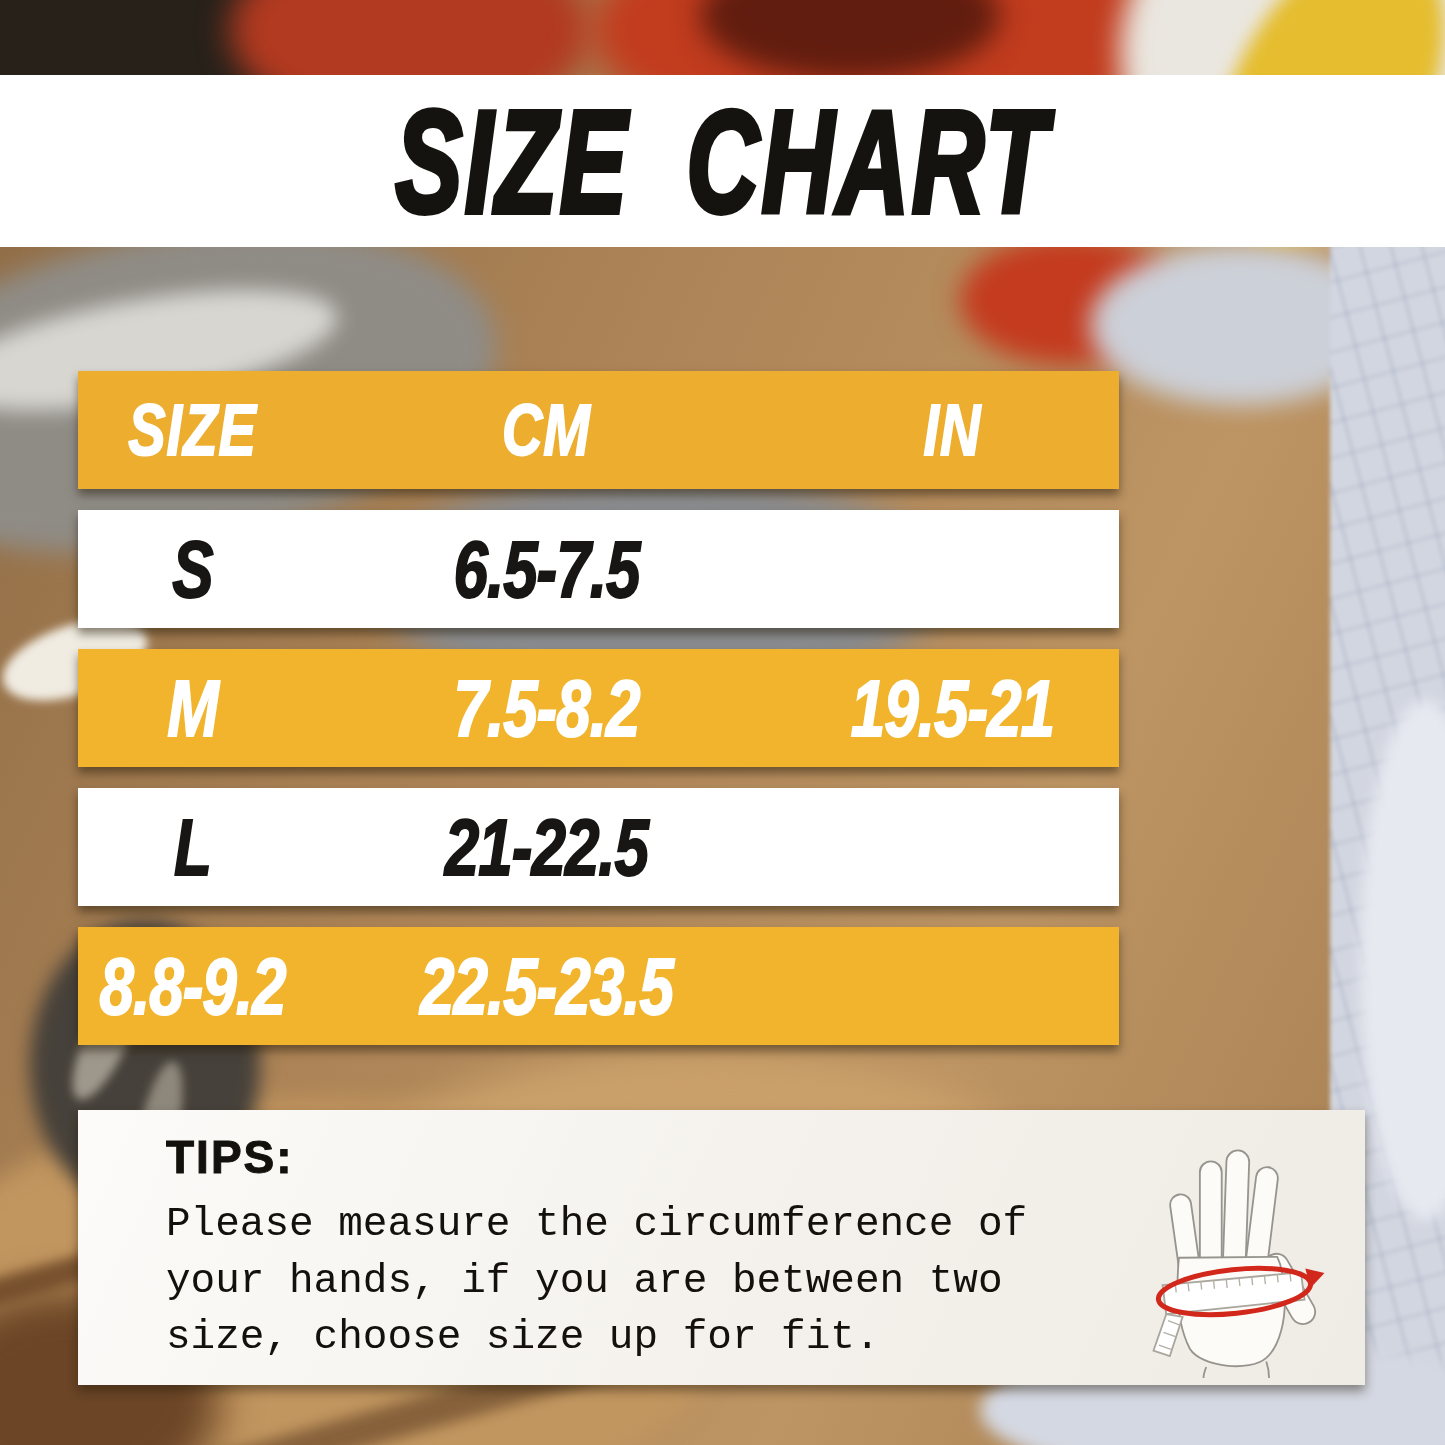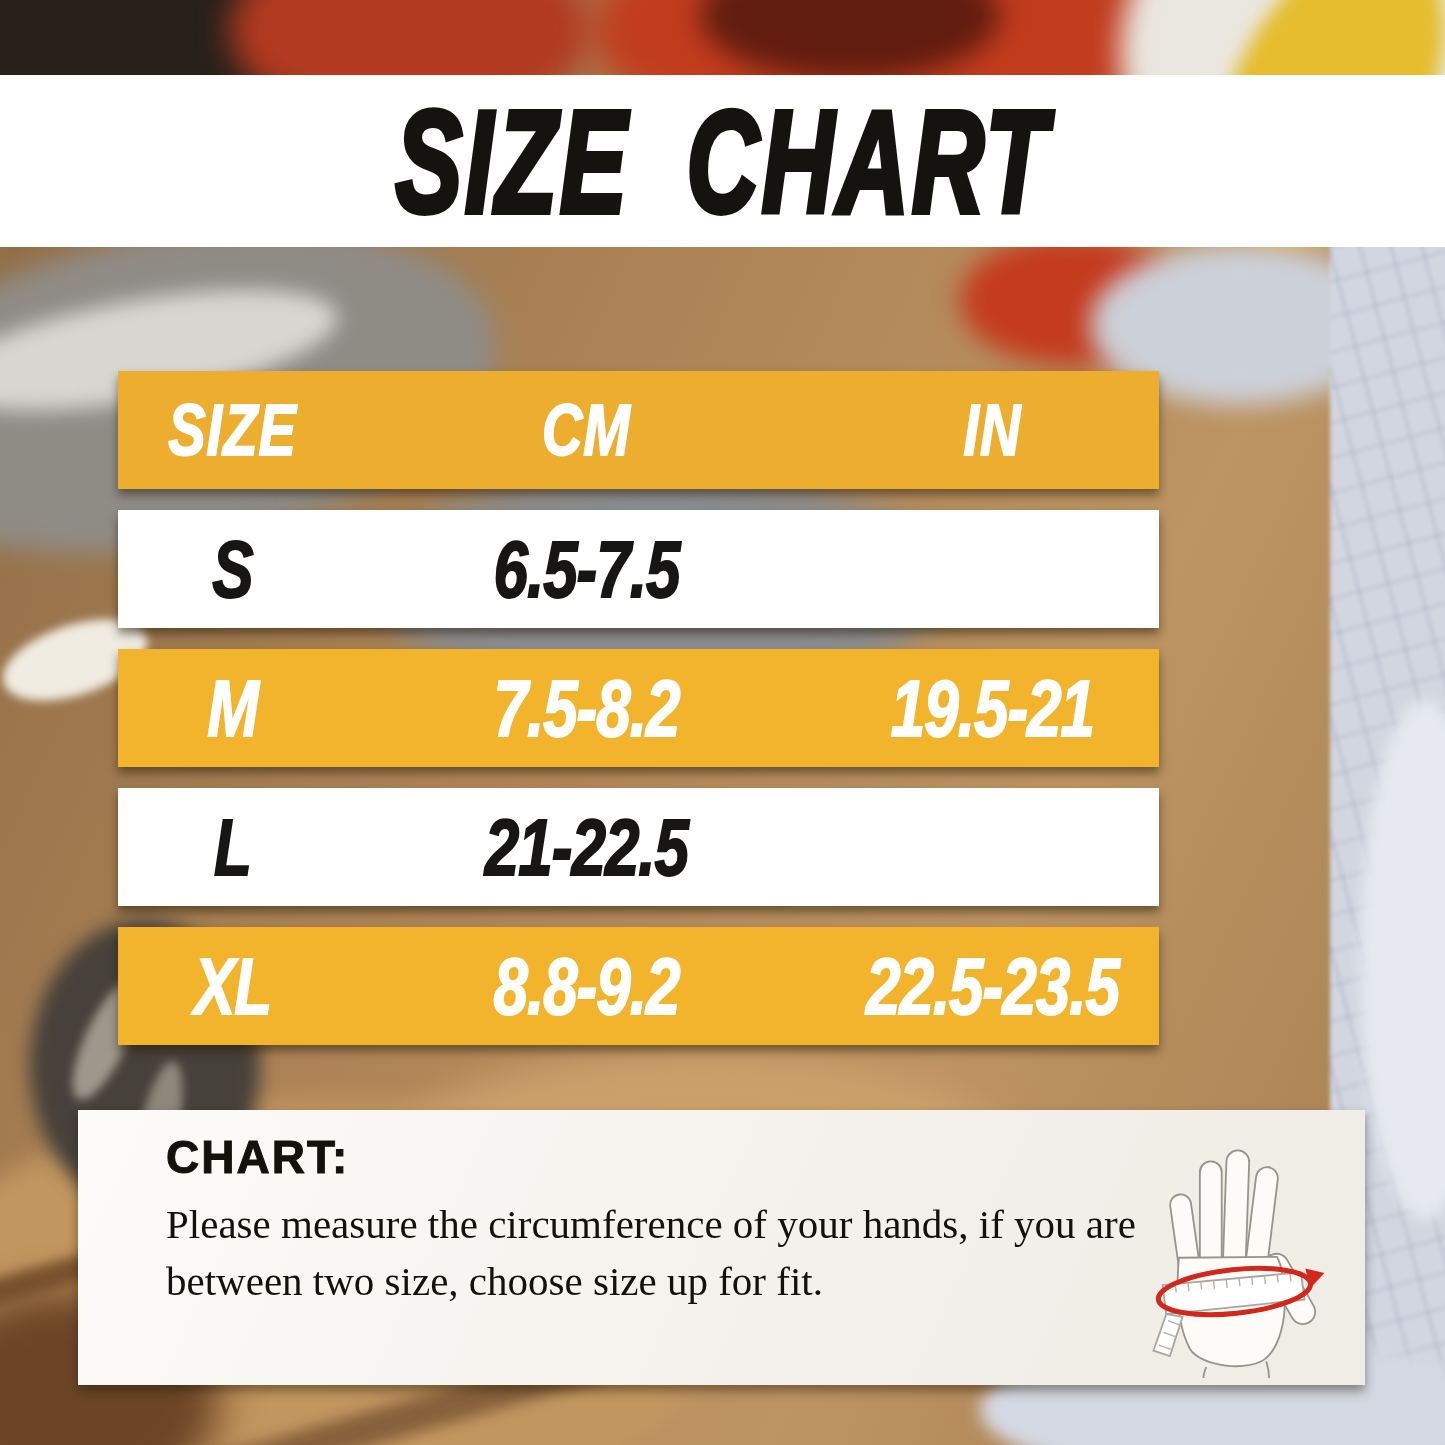--- a/index.html
+++ b/index.html
@@ -41,41 +41,41 @@
 
   
   .banner{position:absolute;left:0;top:75px;width:1445px;height:172px;background:#ffffff;
     display:flex;align-items:center;justify-content:center;font-style:italic;}
   .banner h1{margin:0;font-size:100px;font-weight:bold;color:#15130f;
     letter-spacing:3px;word-spacing:26px;
     transform:scaleY(1.45);transform-origin:center;
     -webkit-text-stroke:4px #15130f;}
 
   
-  .size-table{position:absolute;left:78px;top:371px;width:1041px;margin-left:40px;}
+  .size-table{position:absolute;left:78px;top:371px;width:1041px;}
   .t-row{height:118px;margin-bottom:21px;display:grid;grid-template-columns:22% 46% 32%;
     align-items:center;box-shadow:0 6px 9px rgba(35,25,8,.5);}
   .t-row>div{text-align:center;}
   .row-header{background:var(--header-yellow,#EDAD2F);color:#ffffff;}
   .row-accent{background:var(--accent-yellow,#F1B42C);color:#ffffff;}
   .row-light{background:var(--row-white,#FFFFFF);color:var(--text-dark,#171614);}
   .st{display:inline-block;font-style:italic;font-weight:bold;transform:scaleY(1.28);
     letter-spacing:-1px;-webkit-text-stroke:1.5px currentColor;}
   .row-header .st{font-size:56px;letter-spacing:1px;}
   .t-row .st{font-size:62px;}
   .row-header .st{font-size:56px;}
 
   
   .tips{position:absolute;left:78px;top:1110px;width:1287px;height:275px;
     background:linear-gradient(115deg,#fcfbf9 0%,#f4f1ec 55%,#efece5 100%);
     box-shadow:0 6px 10px rgba(35,25,8,.45);}
   .tips-inner{padding:20px 0 0 88px;}
   .tips h2{margin:0 0 12px 0;font-size:46px;font-weight:bold;color:#14110d;
     letter-spacing:2px;-webkit-text-stroke:1px #14110d;}
-  .tips p{margin:0;max-width:980px;font-family:Liberation Serif, serif;
+  .tips p{margin:0;max-width:980px;font-family:Liberation Mono, monospace;
     font-size:41px;line-height:1.38;color:#14110d;}
   .hand-wrap{position:absolute;right:35px;top:8px;width:182px;height:265px;}
 </style>
 </head>
 <body>
 
 <div class="stage">
 
   <div>
     <div class="blob b-topdark"></div>
@@ -122,29 +122,28 @@
     <div class="t-row row-accent">
       <div><span class="st">M</span></div>
       <div><span class="st">7.5-8.2</span></div>
       <div><span class="st">19.5-21</span></div>
     </div>
     <div class="t-row row-light">
       <div><span class="st">L</span></div>
       <div><span class="st">21-22.5</span></div>
     </div>
     <div class="t-row row-accent">
-      <div><span class="st">XL</span></div>
       <div><span class="st">8.8-9.2</span></div>
       <div><span class="st">22.5-23.5</span></div>
     </div>
   </section>
 
   <section class="tips">
     <div class="tips-inner">
-      <h2>CHART:</h2>
+      <h2>TIPS:</h2>
       <p>Please measure the circumference of your hands, if you are between two size, choose size up for fit.</p>
     </div>
 
     <div class="hand-wrap">
       <svg viewBox="0 0 200 280" width="182" height="265">
         <g fill="#fcfbf8" stroke="#97948e" stroke-width="2" stroke-linejoin="round">
           <rect x="30" y="78" width="23" height="105" rx="11.5" transform="rotate(-8 41 130)"></rect>
           <rect x="57" y="42" width="24" height="140" rx="12"></rect>
           <rect x="84" y="30" width="25" height="150" rx="12.5" transform="rotate(2 96 105)"></rect>
           <rect x="112" y="48" width="24" height="135" rx="12" transform="rotate(7 124 115)"></rect>

